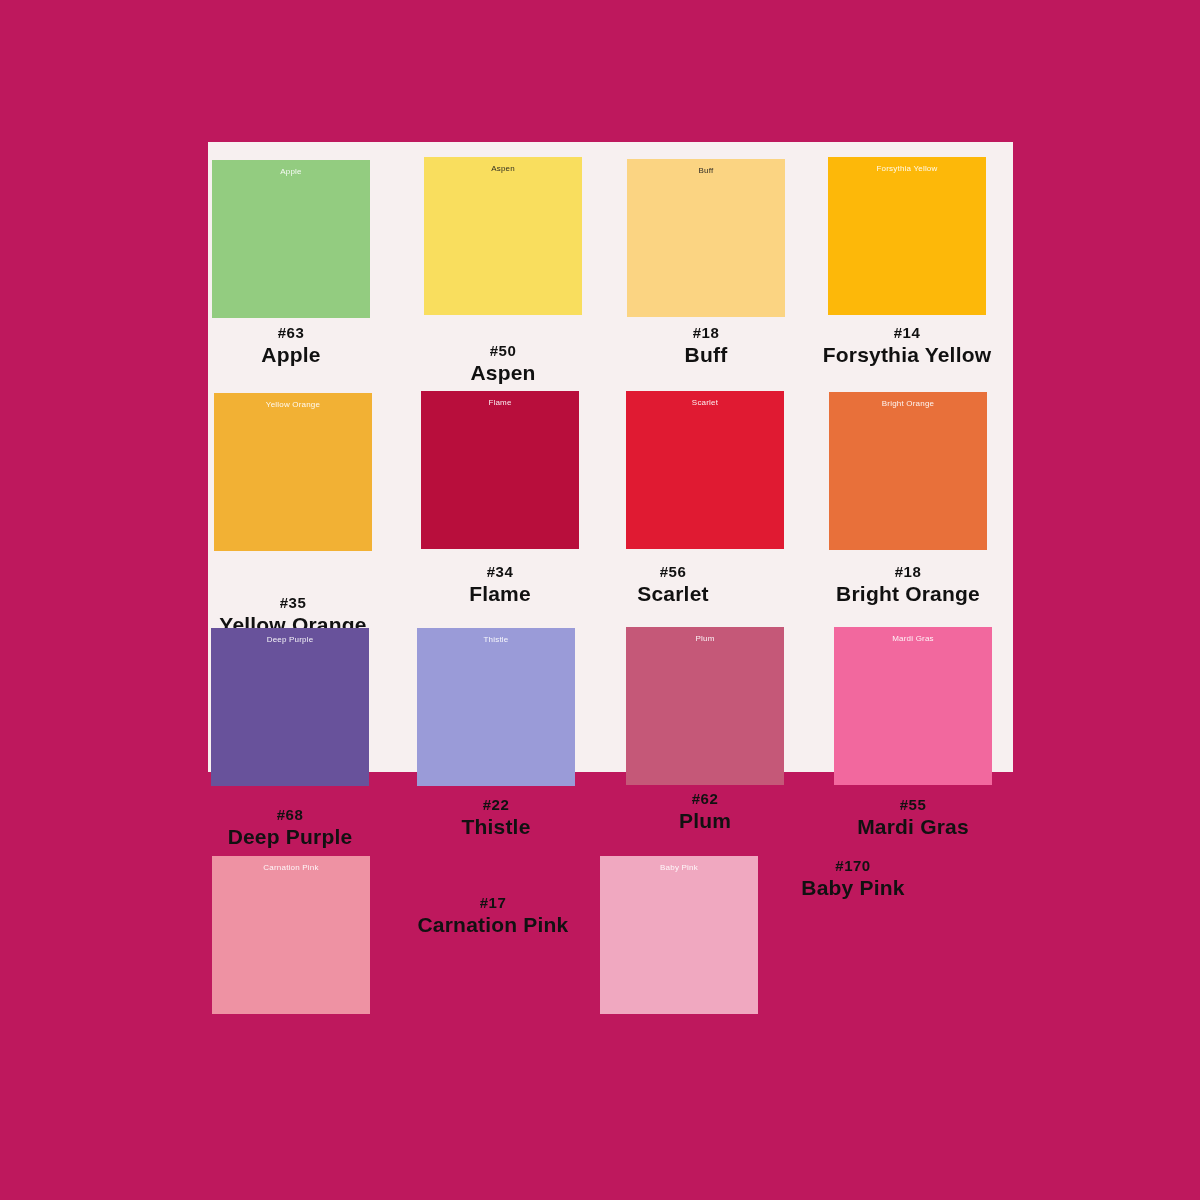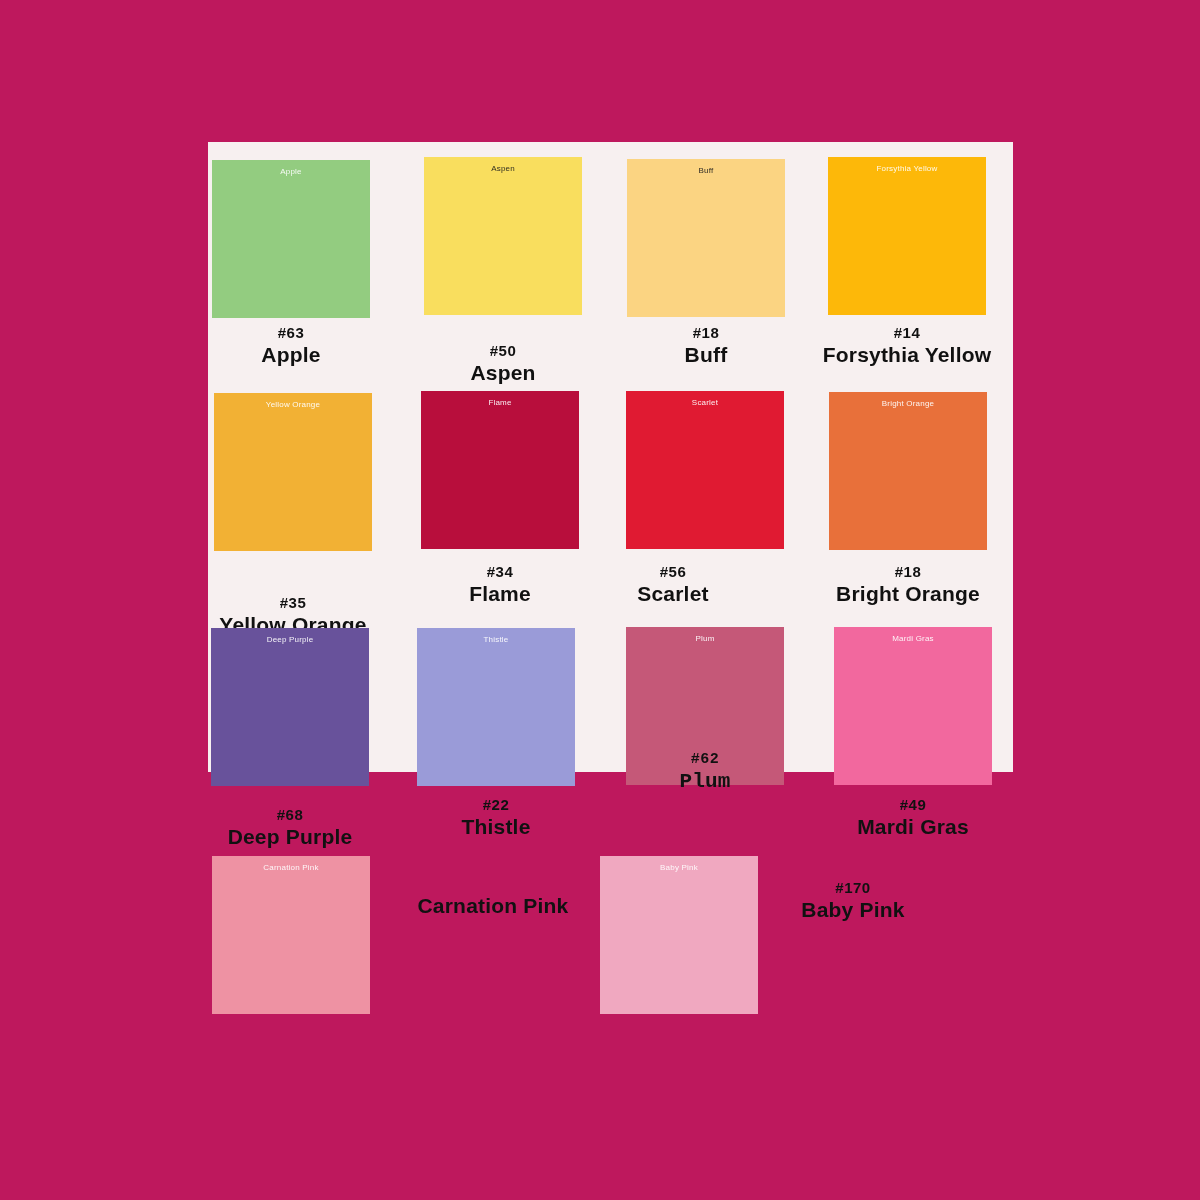--- a/index.html
+++ b/index.html
@@ -194,47 +194,48 @@
   <div class="caption" style="left:417px; top:795px; width:158px;">
     <span class="code">#22</span>
     <span class="name">Thistle</span>
   </div>
 
   <div class="swatch-cell" style="left:626px; top:627px;">
     <div class="swatch" style="background: rgb(197, 88, 120);">
       <div class="swatch-inner-label light">Plum</div>
     </div>
   </div>
-  <div class="caption" style="left:626px; top:750px; width:158px;font-family:Liberation Mono, monospace;">
+  <div class="caption" style="left:626px; top:789px; width:158px;">
     <span class="code">#62</span>
     <span class="name">Plum</span>
   </div>
 
   <div class="swatch-cell" style="left:834px; top:627px;">
     <div class="swatch" style="background: rgb(242, 104, 158);">
       <div class="swatch-inner-label light">Mardi Gras</div>
     </div>
   </div>
   <div class="caption" style="left:829px; top:795px; width:168px;">
-    <span class="code">#49</span>
+    <span class="code">#55</span>
     <span class="name">Mardi Gras</span>
   </div>
 
   <div class="swatch-cell" style="left:212px; top:856px;">
     <div class="swatch" style="background: rgb(238, 146, 163);">
       <div class="swatch-inner-label light">Carnation Pink</div>
     </div>
   </div>
   <div class="caption side" style="left:378px; top:893px; width:230px;">
+    <span class="code">#17</span>
     <span class="name">Carnation Pink</span>
   </div>
 
   <div class="swatch-cell" style="left:600px; top:856px;">
     <div class="swatch" style="background: rgb(240, 168, 192);">
       <div class="swatch-inner-label light">Baby Pink</div>
     </div>
   </div>
-  <div class="caption side" style="left:763px; top:878px; width:180px;text-align:center;">
+  <div class="caption side" style="left:763px; top:856px; width:180px;text-align:center;">
     <span class="code">#170</span>
     <span class="name">Baby Pink</span>
   </div>
 
 </div>
 
 </body></html>

